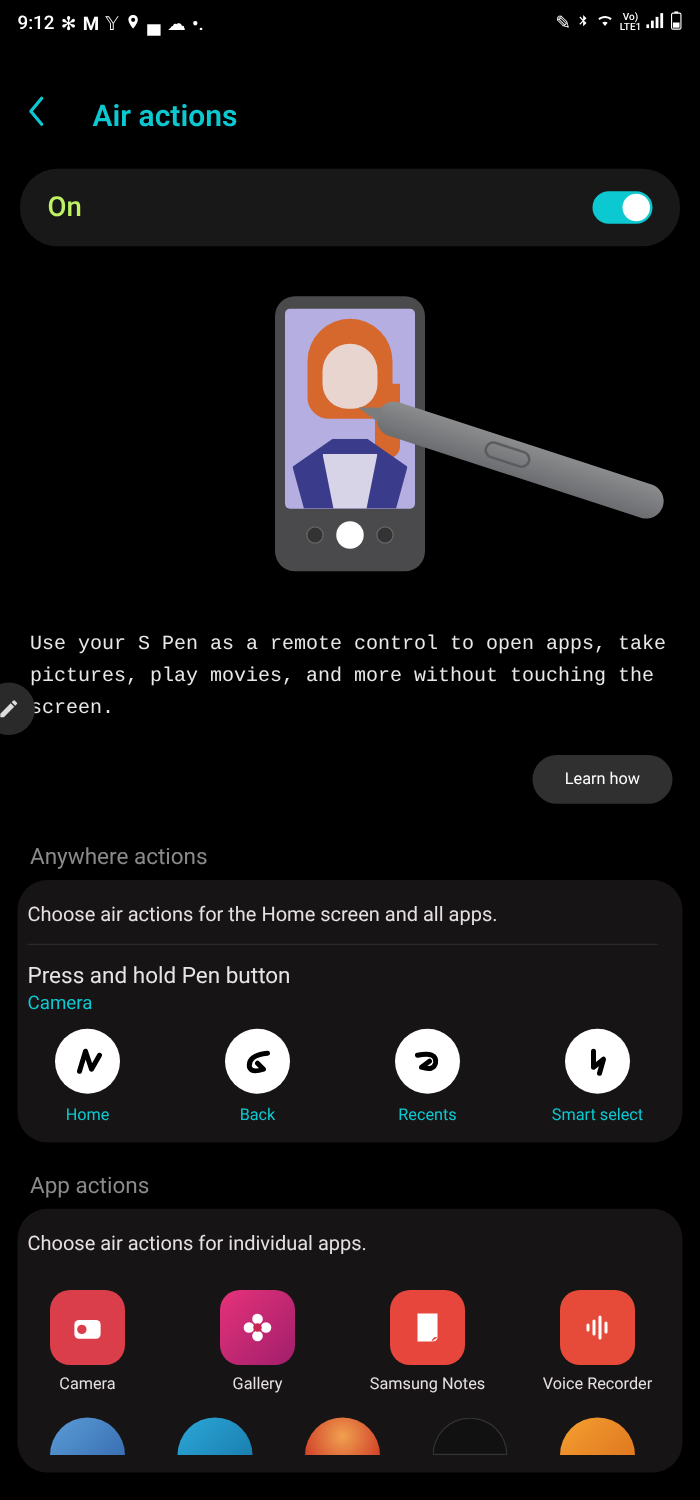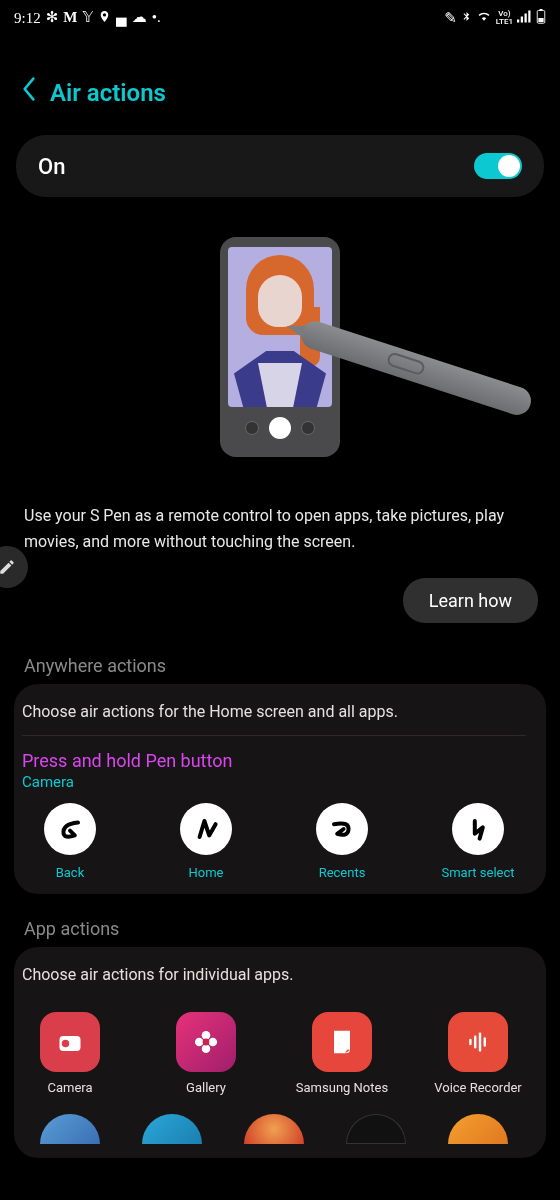--- a/index.html
+++ b/index.html
@@ -14,49 +14,49 @@
 }
 .status-bar {
   height: 36px;
   display: flex;
   align-items: center;
   padding: 0 14px;
   font-size: 15px;
   font-weight: 500;
   color: #fff;
 }
-.status-left { display: flex; align-items: flex-start; gap: 5px; font-family: Liberation Serif, serif; }
+.status-left { display: flex; align-items: flex-end; gap: 5px; }
 .status-right { margin-left: auto; display: flex; align-items: center; gap: 4px; }
 .status-icon { font-size: 15px; line-height: 1; }
 .header {
   display: flex;
   align-items: center;
   padding: 40px 20px 20px 20px;
-  gap: 12px;
+  gap: 36px;
 }
 .back-chevron {
   color: #0cc9d1;
   font-size: 28px;
   font-weight: 300;
 }
 .page-title {
   color: #0cc9d1;
   font-size: 24px;
   font-weight: 600;
 }
 .toggle-row {
   margin: 6px 16px;
   background: #181818;
   border-radius: 30px;
   padding: 18px 22px;
   display: flex;
   align-items: center;
 }
 .toggle-label {
-  color: #ffffff;
+  color: #bef264;
   font-size: 22px;
   font-weight: 500;
 }
 .toggle {
   margin-left: auto;
   width: 48px;
   height: 26px;
   background: #0cc9d1;
   border-radius: 13px;
   position: relative;
@@ -175,32 +175,33 @@
   width: 38px;
   height: 14px;
   border: 2px solid #5a5c5e;
   border-radius: 8px;
 }
 .description {
   padding: 26px 24px 20px 24px;
   font-size: 16px;
   line-height: 1.6;
   color: #e8e8e8;
+  font-family: Liberation Mono, monospace;
 }
 .learn-how-row {
   display: flex;
   justify-content: flex-end;
   padding: 4px 22px 22px 22px;
 }
 .learn-how-btn {
   background: #303030;
   color: #fff;
   padding: 12px 26px;
   border-radius: 22px;
-  font-size: 18px;
+  font-size: 13px;
 }
 .section-label {
   padding: 10px 24px 8px 24px;
   color: #8a8a8a;
   font-size: 18px;
 }
 .panel {
   margin: 0 14px;
   background: #171415;
   border-radius: 24px;
@@ -210,21 +211,21 @@
   color: #e6e0e0;
   font-size: 16px;
   padding-bottom: 14px;
 }
 .panel-divider {
   border-top: 1px solid #2e2a2b;
   margin-bottom: 14px;
 }
 .press-hold-title {
   font-size: 18px;
-  color: #d946ef;
+  color: #e5e5e5;
 }
 .press-hold-sub {
   color: #0cc9d1;
   font-size: 15px;
   margin-top: 2px;
   margin-bottom: 12px;
 }
 .gesture-row {
   display: flex;
   justify-content: space-between;
@@ -405,32 +406,32 @@
   <div class="panel-intro">Choose air actions for the Home screen and all apps.</div>
   <div class="panel-divider"></div>
   <div>
     <div class="press-hold-title">Press and hold Pen button</div>
     <div class="press-hold-sub">Camera</div>
   </div>
   <div class="gesture-row">
     <div class="gesture">
       <div class="gesture-circle">
         <svg width="32" height="32" viewBox="0 0 40 40" fill="none">
-            <path d="M30 12 Q10 14 12 26 Q14 32 26 28 L20 22" stroke="#000" stroke-width="5" stroke-linecap="round" stroke-linejoin="round"></path>
-          </svg>
-      </div>
-      <div class="gesture-label">Back</div>
+            <path d="M12 30 L18 10 L24 28 L32 14" stroke="#000" stroke-width="5" stroke-linecap="round" stroke-linejoin="round"></path>
+          </svg>
+      </div>
+      <div class="gesture-label">Home</div>
     </div>
     <div class="gesture">
       <div class="gesture-circle">
         <svg width="32" height="32" viewBox="0 0 40 40" fill="none">
-            <path d="M12 30 L18 10 L24 28 L32 14" stroke="#000" stroke-width="5" stroke-linecap="round" stroke-linejoin="round"></path>
-          </svg>
-      </div>
-      <div class="gesture-label">Home</div>
+            <path d="M30 12 Q10 14 12 26 Q14 32 26 28 L20 22" stroke="#000" stroke-width="5" stroke-linecap="round" stroke-linejoin="round"></path>
+          </svg>
+      </div>
+      <div class="gesture-label">Back</div>
     </div>
     <div class="gesture">
       <div class="gesture-circle">
         <svg width="32" height="32" viewBox="0 0 40 40" fill="none">
             <path d="M10 14 Q30 10 28 22 Q26 30 14 26 L22 20" stroke="#000" stroke-width="5" stroke-linecap="round" stroke-linejoin="round"></path>
           </svg>
       </div>
       <div class="gesture-label">Recents</div>
     </div>
     <div class="gesture">

